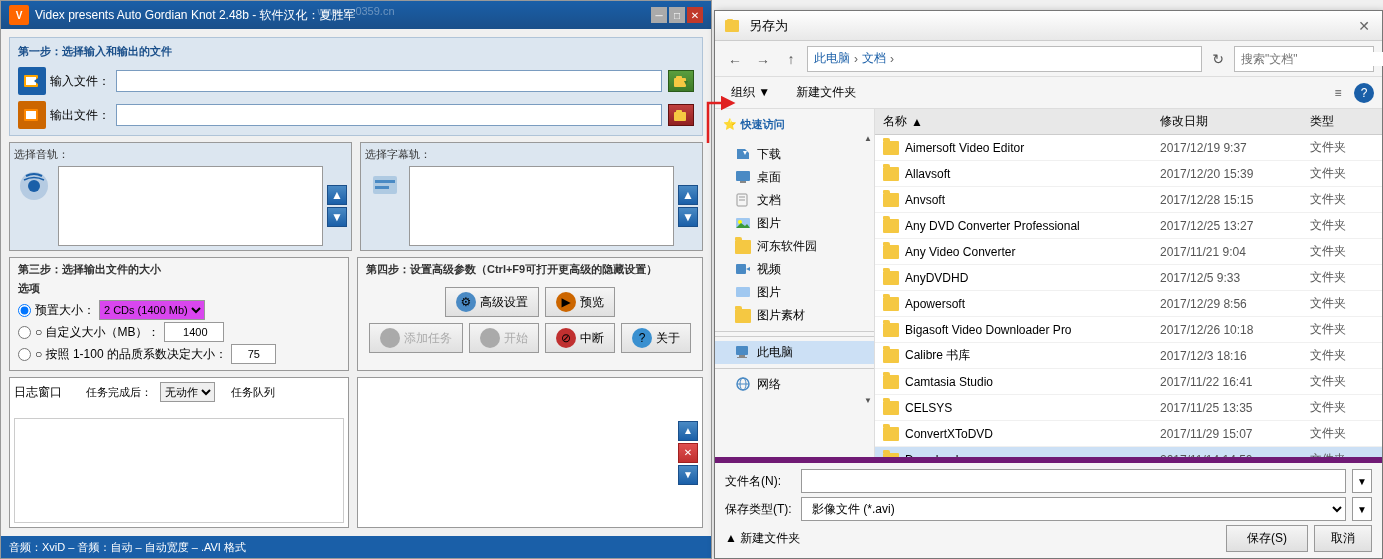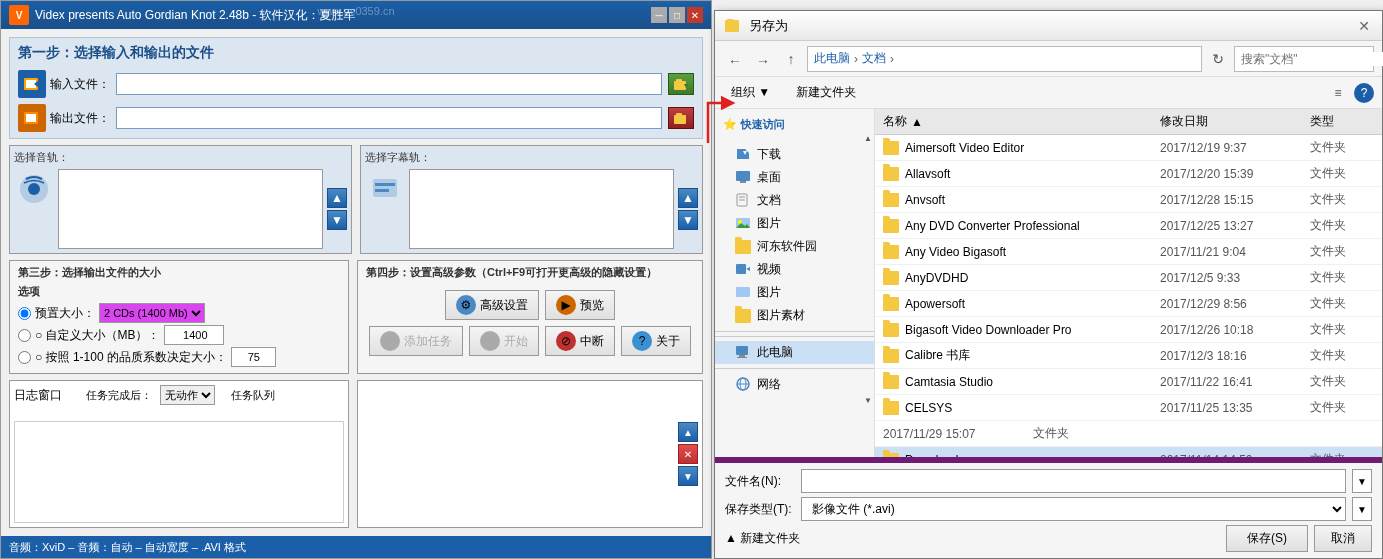--- a/index.html
+++ b/index.html
@@ -51,21 +51,21 @@
     
     .io-section {
       background: #dce6f0;
       border: 1px solid #b0c4d8;
       padding: 6px 8px;
       display: flex;
       flex-direction: column;
       gap: 6px;
     }
     .io-section-title {
-      font-size: 14px;
+      font-size: 11px;
       color: #1a4f8a;
       font-weight: bold;
       margin-bottom: 2px;
     }
     .io-row {
       display: flex;
       align-items: center;
       gap: 6px;
     }
     .io-label-area {
@@ -927,21 +927,21 @@
     <div class="file-cell-name">
       <div class="folder-icon"></div>
       <span>Any DVD Converter Professional</span>
     </div>
     <div class="file-cell-date">2017/12/25 13:27</div>
     <div class="file-cell-type">文件夹</div>
   </div>
           <div class="file-row">
     <div class="file-cell-name">
       <div class="folder-icon"></div>
-      <span>Any Video Bigasoft</span>
+      <span>Any Video Converter</span>
     </div>
     <div class="file-cell-date">2017/11/21 9:04</div>
     <div class="file-cell-type">文件夹</div>
   </div>
           <div class="file-row">
     <div class="file-cell-name">
       <div class="folder-icon"></div>
       <span>AnyDVDHD</span>
     </div>
     <div class="file-cell-date">2017/12/5 9:33</div>
@@ -981,20 +981,24 @@
   </div>
           <div class="file-row">
     <div class="file-cell-name">
       <div class="folder-icon"></div>
       <span>CELSYS</span>
     </div>
     <div class="file-cell-date">2017/11/25 13:35</div>
     <div class="file-cell-type">文件夹</div>
   </div>
           <div class="file-row">
+    <div class="file-cell-name">
+      <div class="folder-icon"></div>
+      <span>ConvertXToDVD</span>
+    </div>
     <div class="file-cell-date">2017/11/29 15:07</div>
     <div class="file-cell-type">文件夹</div>
   </div>
           <div class="file-row selected">
     <div class="file-cell-name">
       <div class="folder-icon"></div>
       <span>Downloads</span>
     </div>
     <div class="file-cell-date">2017/11/14 14:50</div>
     <div class="file-cell-type">文件夹</div>

